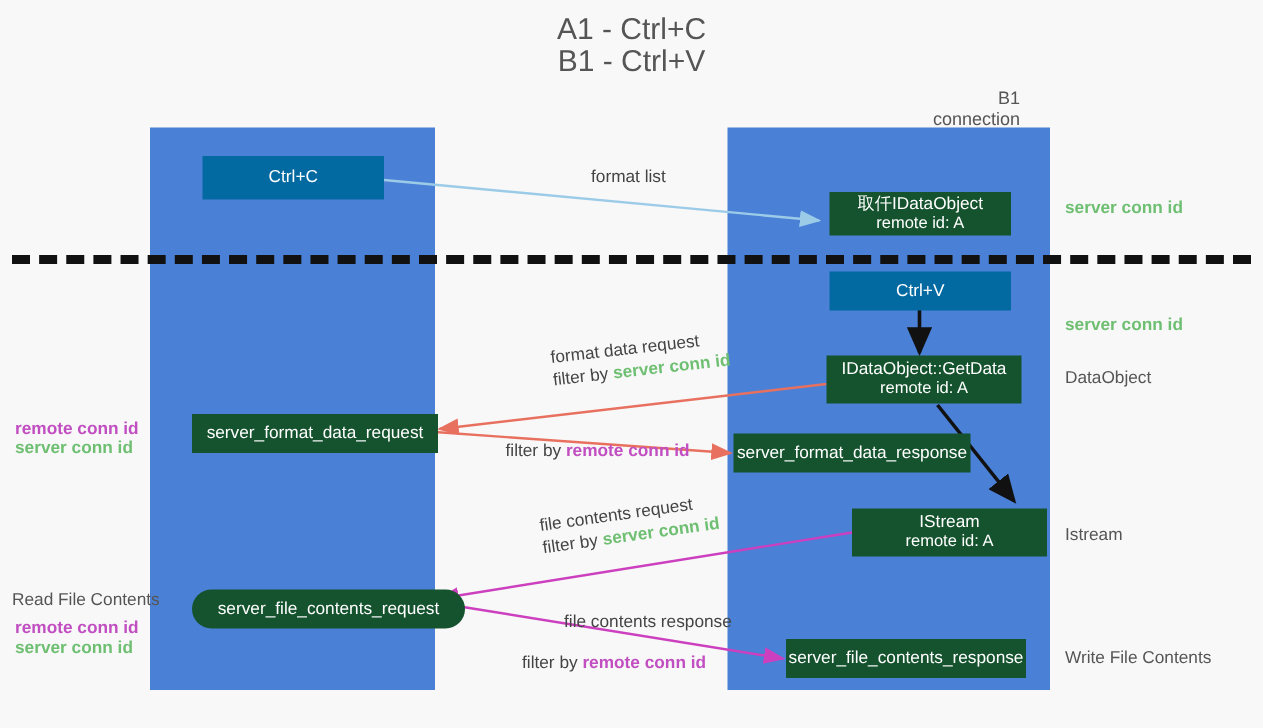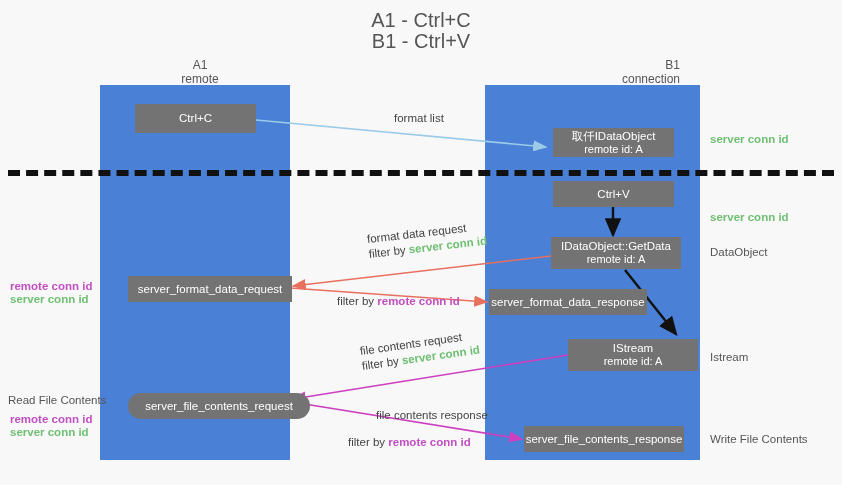--- a/index.html
+++ b/index.html
@@ -32,22 +32,22 @@
     position:absolute;left:8px;top:170px;width:826px;height:0;
     border-top:6px dashed #111;
   }
 
   
   .node{
     position:absolute;box-sizing:border-box;
     display:flex;flex-direction:column;align-items:center;justify-content:center;
     color:#fff;font-size:11.5px;line-height:13px;text-align:center;
   }
-  .node.green{background:#737373;}
-  .node.orange{background:#737373;}
+  .node.green{background:#0369a1;}
+  .node.orange{background:#14532d;}
   .node .l2{font-size:11px;}
 
   
   .lbl{position:absolute;font-size:11.5px;line-height:14px;color:#444;white-space:nowrap;}
   .lbl.green{color:#6fbf73;font-weight:bold;}
   .lbl.magenta{color:#c14fc1;font-weight:bold;}
   .lbl.side{color:#555;font-size:11.5px;}
   .rot{transform-origin:left center;}
 
   .lblgrp{position:absolute;white-space:nowrap;font-size:11.5px;line-height:15px;color:#444;}
@@ -59,24 +59,20 @@
 </head>
 <body>
 
 <div id="stage">
 
   <div class="title">
     <div>A1 - Ctrl+C</div>
     <div>B1 - Ctrl+V</div>
   </div>
 
-  <div class="lane-head" style="left:110px;top:58px;width:180px;">
-    <div>A1</div>
-    <div>remote</div>
-  </div>
   <div class="lane-head" style="left:500px;top:58px;width:180px;text-align:right;">
     <div>B1</div>
     <div>connection</div>
   </div>
 
   <div class="lane" style="left:100px;top:85px;width:190px;height:375px;"></div>
   <div class="lane" style="left:485px;top:85px;width:215px;height:375px;"></div>
 
   <svg class="arrows" viewBox="0 0 842 485">
     <defs>

